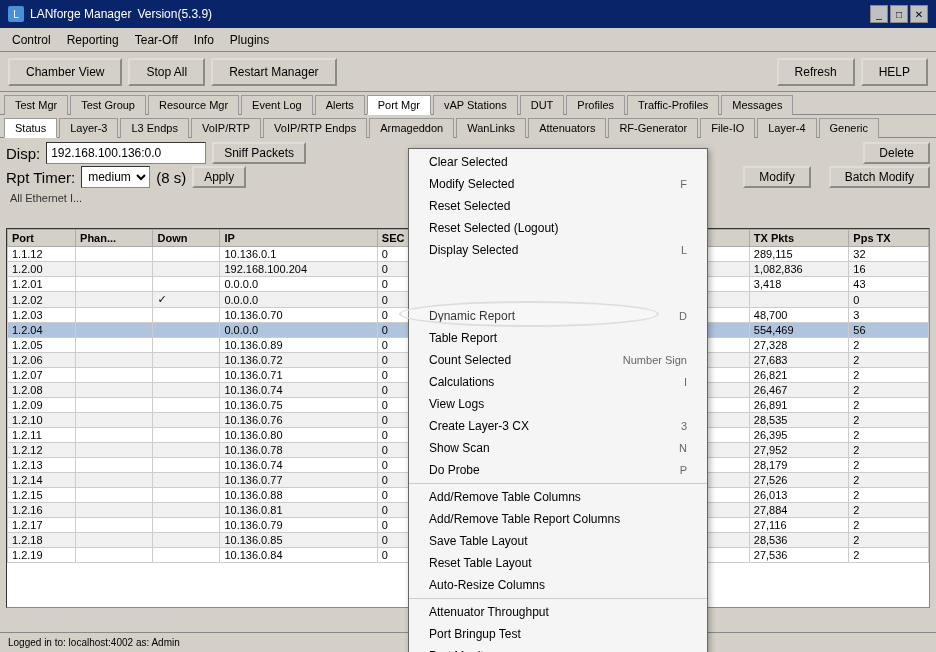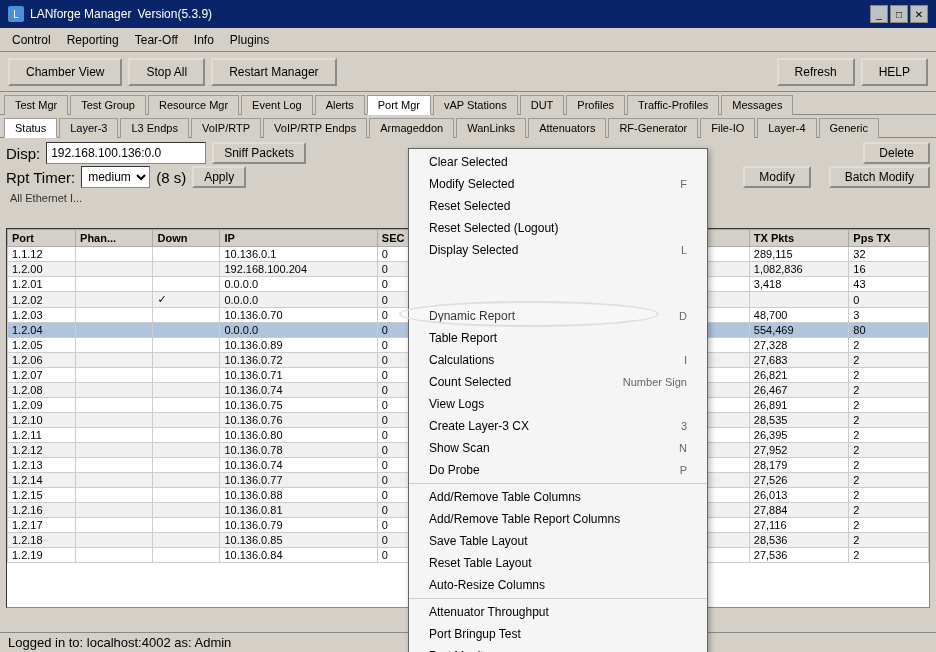--- a/index.html
+++ b/index.html
@@ -217,21 +217,21 @@
       position: absolute;
       bottom: 0;
       left: 0;
       right: 0;
       height: 20px;
       background: #d4d0c8;
       border-top: 1px solid #888;
       display: flex;
       align-items: center;
       padding: 0 8px;
-      font-size: 13px;
+      font-size: 10px;
     }
     
     .context-menu {
       position: absolute;
       top: 148px;
       left: 408px;
       width: 300px;
       background: #f5f5f5;
       border: 1px solid #666;
       box-shadow: 2px 2px 6px rgba(0,0,0,0.3);
@@ -439,21 +439,21 @@
           <tr class="highlighted">
             <td>1.2.04</td>
             <td></td>
             <td></td>
             <td>0.0.0.0</td>
             <td>0</td>
             <td>wiphy0</td>
             <td></td>
             <td>49,832,484</td>
             <td>554,469</td>
-            <td>80</td>
+            <td>56</td>
           </tr>
           <tr>
             <td>1.2.05</td>
             <td></td>
             <td></td>
             <td>10.136.0.89</td>
             <td>0</td>
             <td>sta1001</td>
             <td>wiphy0</td>
             <td>2,554,431</td>
@@ -657,26 +657,26 @@
     <div class="ctx-item" style="position: relative; margin-top: 44px;">
       <span>Dynamic Report</span>
       <span class="ctx-shortcut">D</span>
       <div class="oval-highlight"></div>
     </div>
     <div class="ctx-item">
       <span>Table Report</span>
       <span class="ctx-shortcut"></span>
     </div>
     <div class="ctx-item">
+      <span>Count Selected</span>
+      <span class="ctx-shortcut">Number Sign</span>
+    </div>
+    <div class="ctx-item">
       <span>Calculations</span>
       <span class="ctx-shortcut">I</span>
-    </div>
-    <div class="ctx-item">
-      <span>Count Selected</span>
-      <span class="ctx-shortcut">Number Sign</span>
     </div>
     <div class="ctx-item">
       <span>View Logs</span>
       <span class="ctx-shortcut"></span>
     </div>
     <div class="ctx-item">
       <span>Create Layer-3 CX</span>
       <span class="ctx-shortcut">3</span>
     </div>
     <div class="ctx-item">

